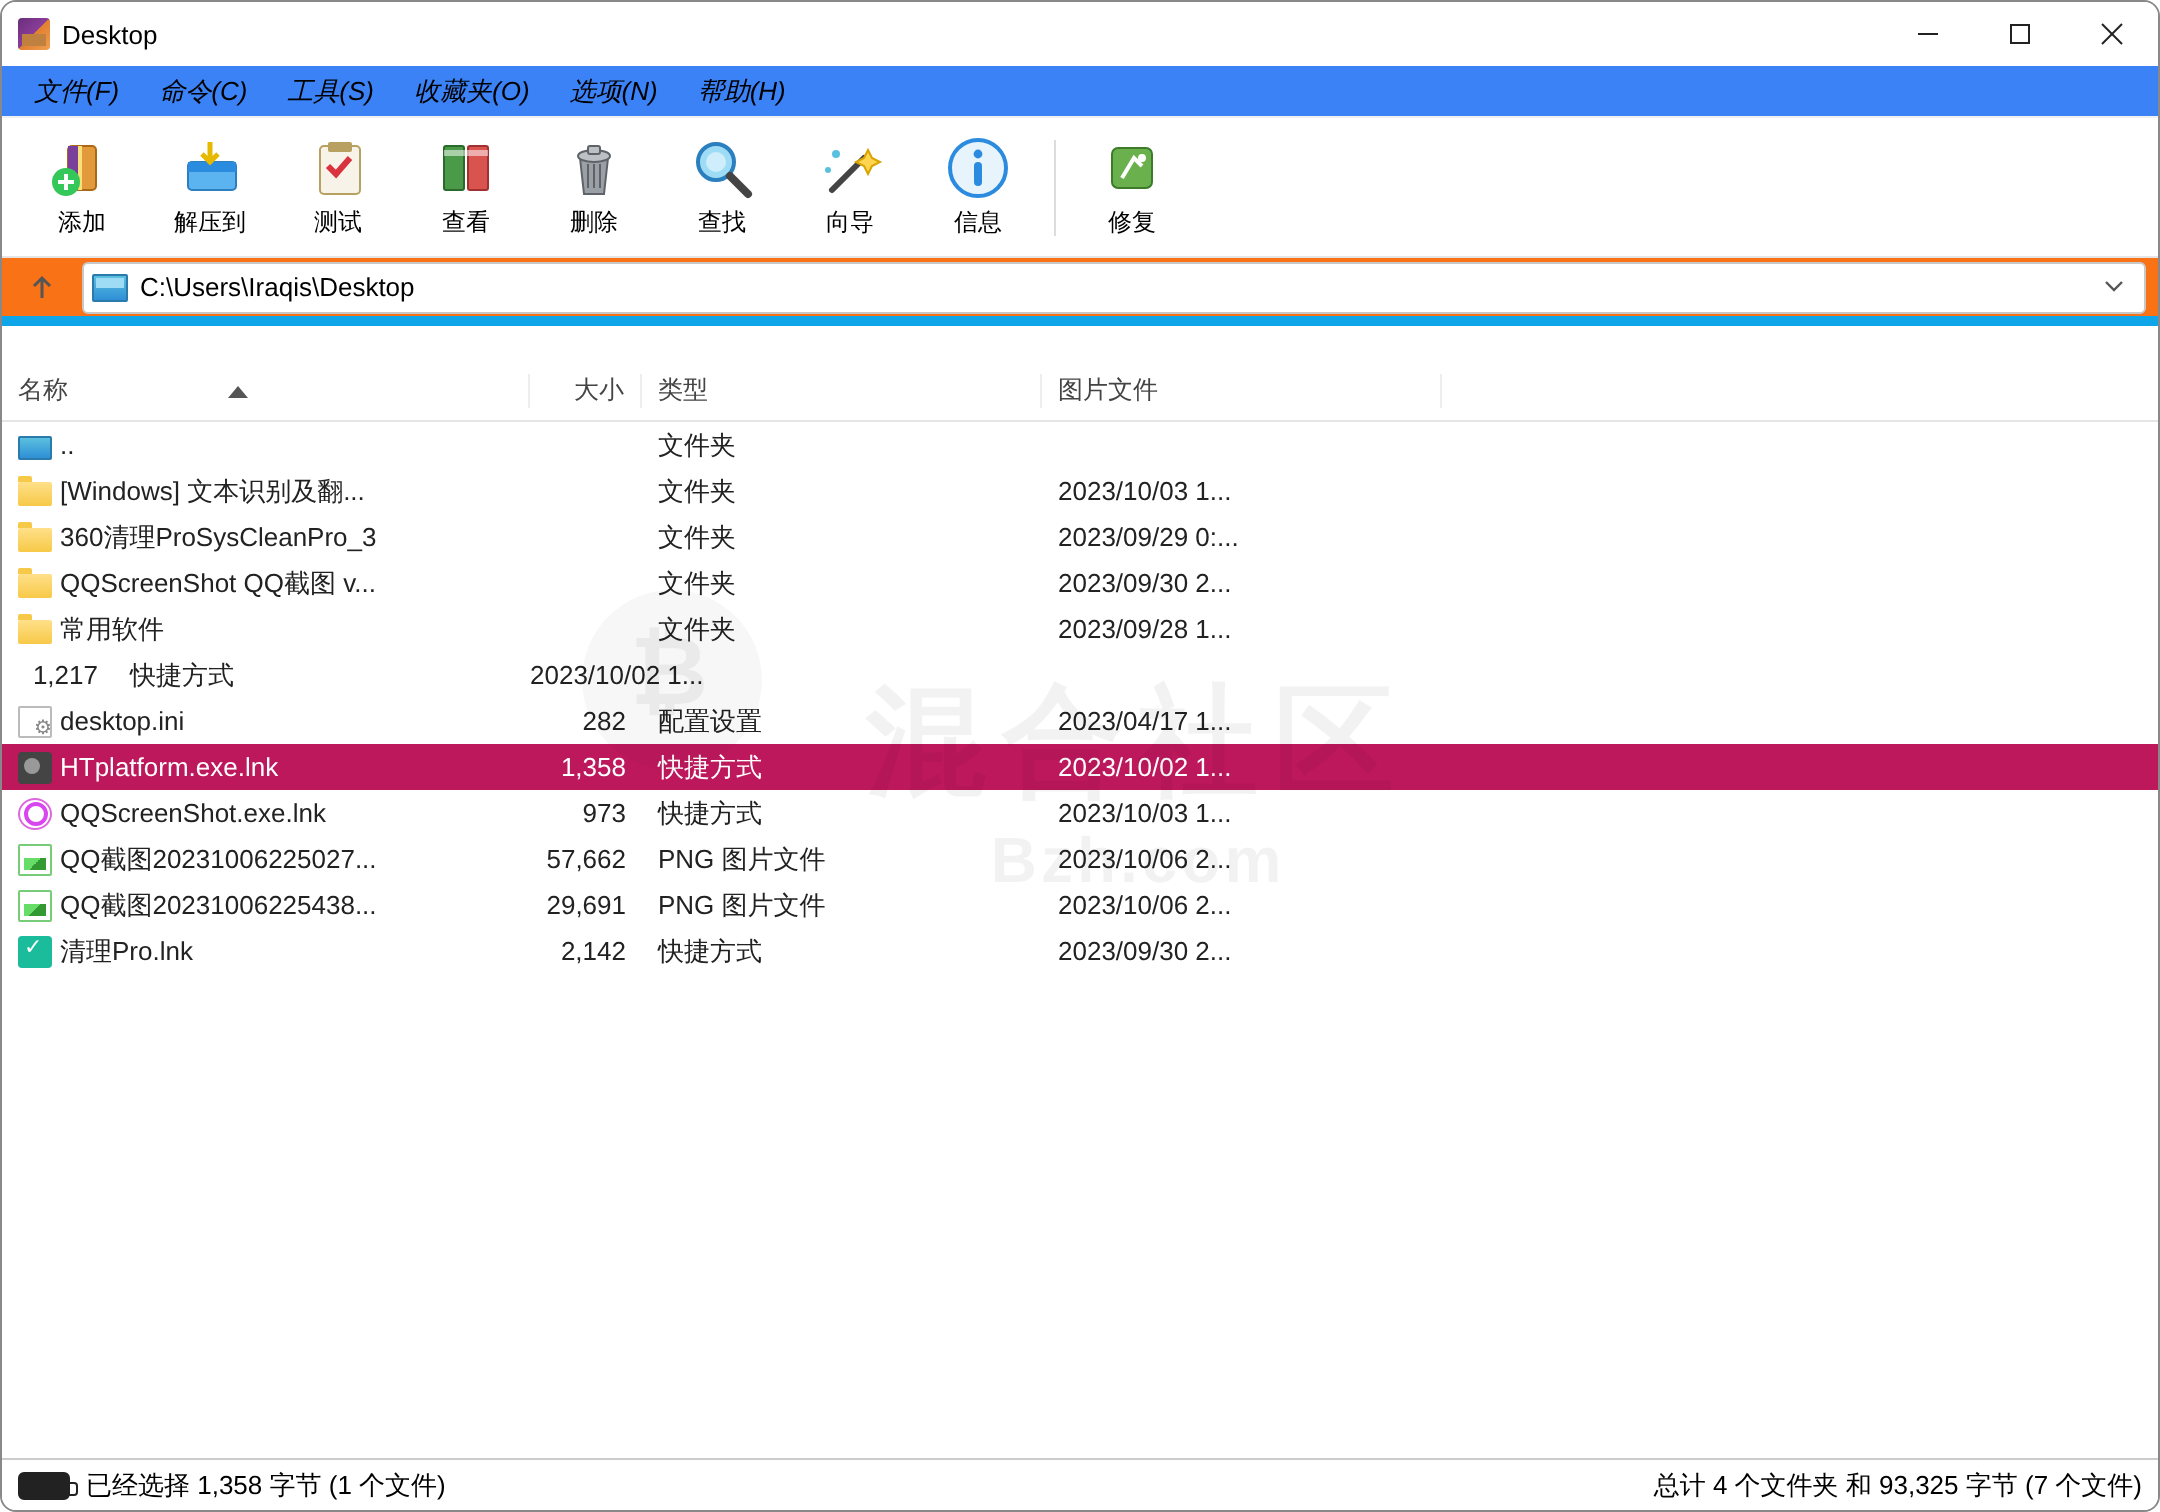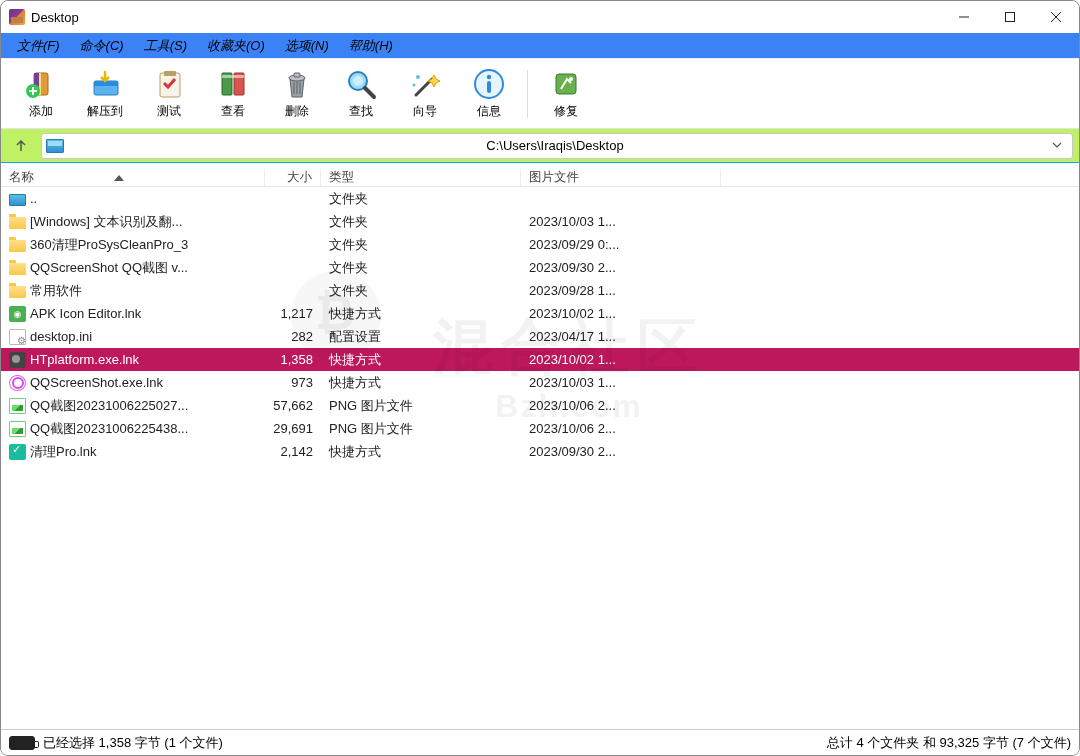--- a/index.html
+++ b/index.html
@@ -90,23 +90,22 @@
 
   .tb-sep { width: 1px; height: 48px; background: #dcdcdc; margin: 0 6px; }
 
   
   .pathbar {
     height: 34px;
     display: flex;
     align-items: center;
     padding: 3px 6px;
     gap: 6px;
-    background: #bef264;
-    border-bottom: 1px solid #0ea5e9;
-    text-align: center;
+    background: #f97316;
+    border-bottom: 5px solid #0ea5e9;
   }
   .up-btn {
     width: 28px; height: 26px;
     display: flex; align-items:center; justify-content:center;
     border:1px solid transparent;
   }
   .path-field {
     flex: 1;
     height: 26px;
     border: 1px solid #c8c8c8;
@@ -128,25 +127,26 @@
     content:""; position:absolute; left:1px; top:1px; right:1px; height:5px;
     background:#9edcf6;
   }
   .path-text { flex:1; font-size:13px; }
   .path-chevron { color:#555; padding:0 6px;}
 
   
   .colheaders {
     height: 24px;
     display: flex;
-    align-items: flex-end;
+    align-items: flex-start;
     background: #fff;
     border-bottom: 1px solid #e5e5e5;
     font-size: 12.5px;
     color: #444;
+    margin-top: 24px;
   }
   .colh {
     display: flex;
     align-items: center;
     padding: 0 8px;
     border-right: 1px solid #eee;
   }
   .colh.name { width: 264px; position:relative;}
   .colh.name .sort-arrow{
     margin-left: 80px;
@@ -465,24 +465,20 @@
     <div class="row">
       <div class="cell name">
         <div class="file-ico ico-folder"></div>
         <span>常用软件</span>
       </div>
       <div class="cell size"></div>
       <div class="cell type">文件夹</div>
       <div class="cell date">2023/09/28 1...</div>
     </div>
     <div class="row">
-      <div class="cell name">
-        <div class="file-ico ico-apk"></div>
-        <span>APK Icon Editor.lnk</span>
-      </div>
       <div class="cell size">1,217</div>
       <div class="cell type">快捷方式</div>
       <div class="cell date">2023/10/02 1...</div>
     </div>
     <div class="row">
       <div class="cell name">
         <div class="file-ico ico-ini"></div>
         <span>desktop.ini</span>
       </div>
       <div class="cell size">282</div>

